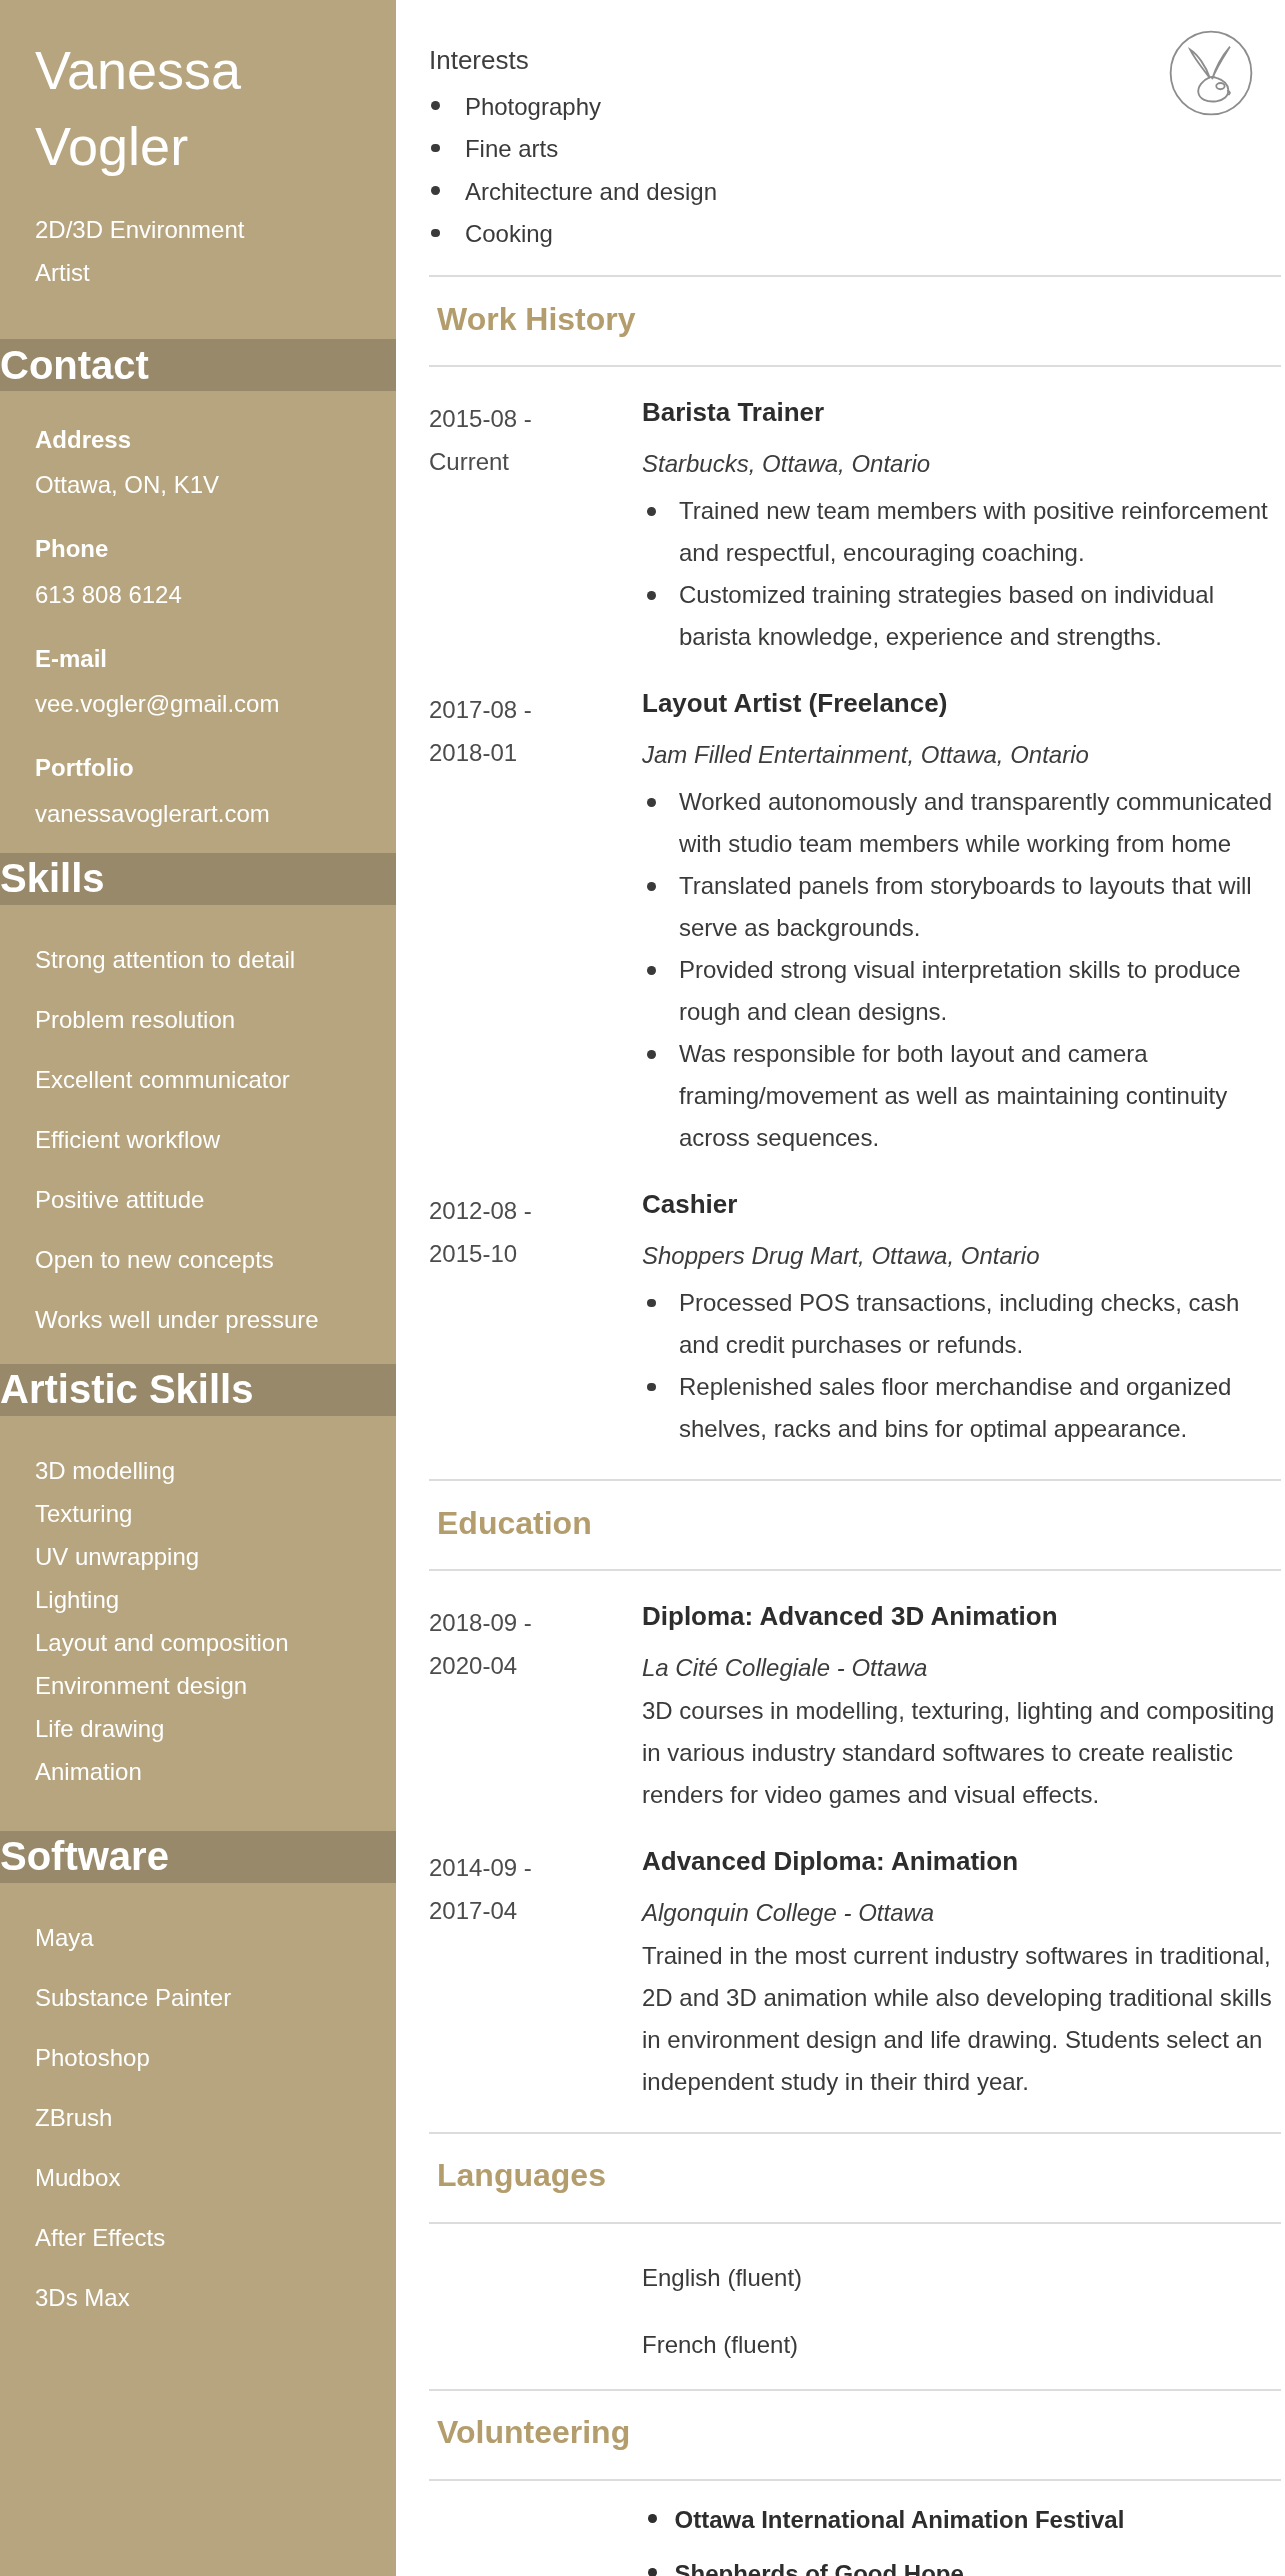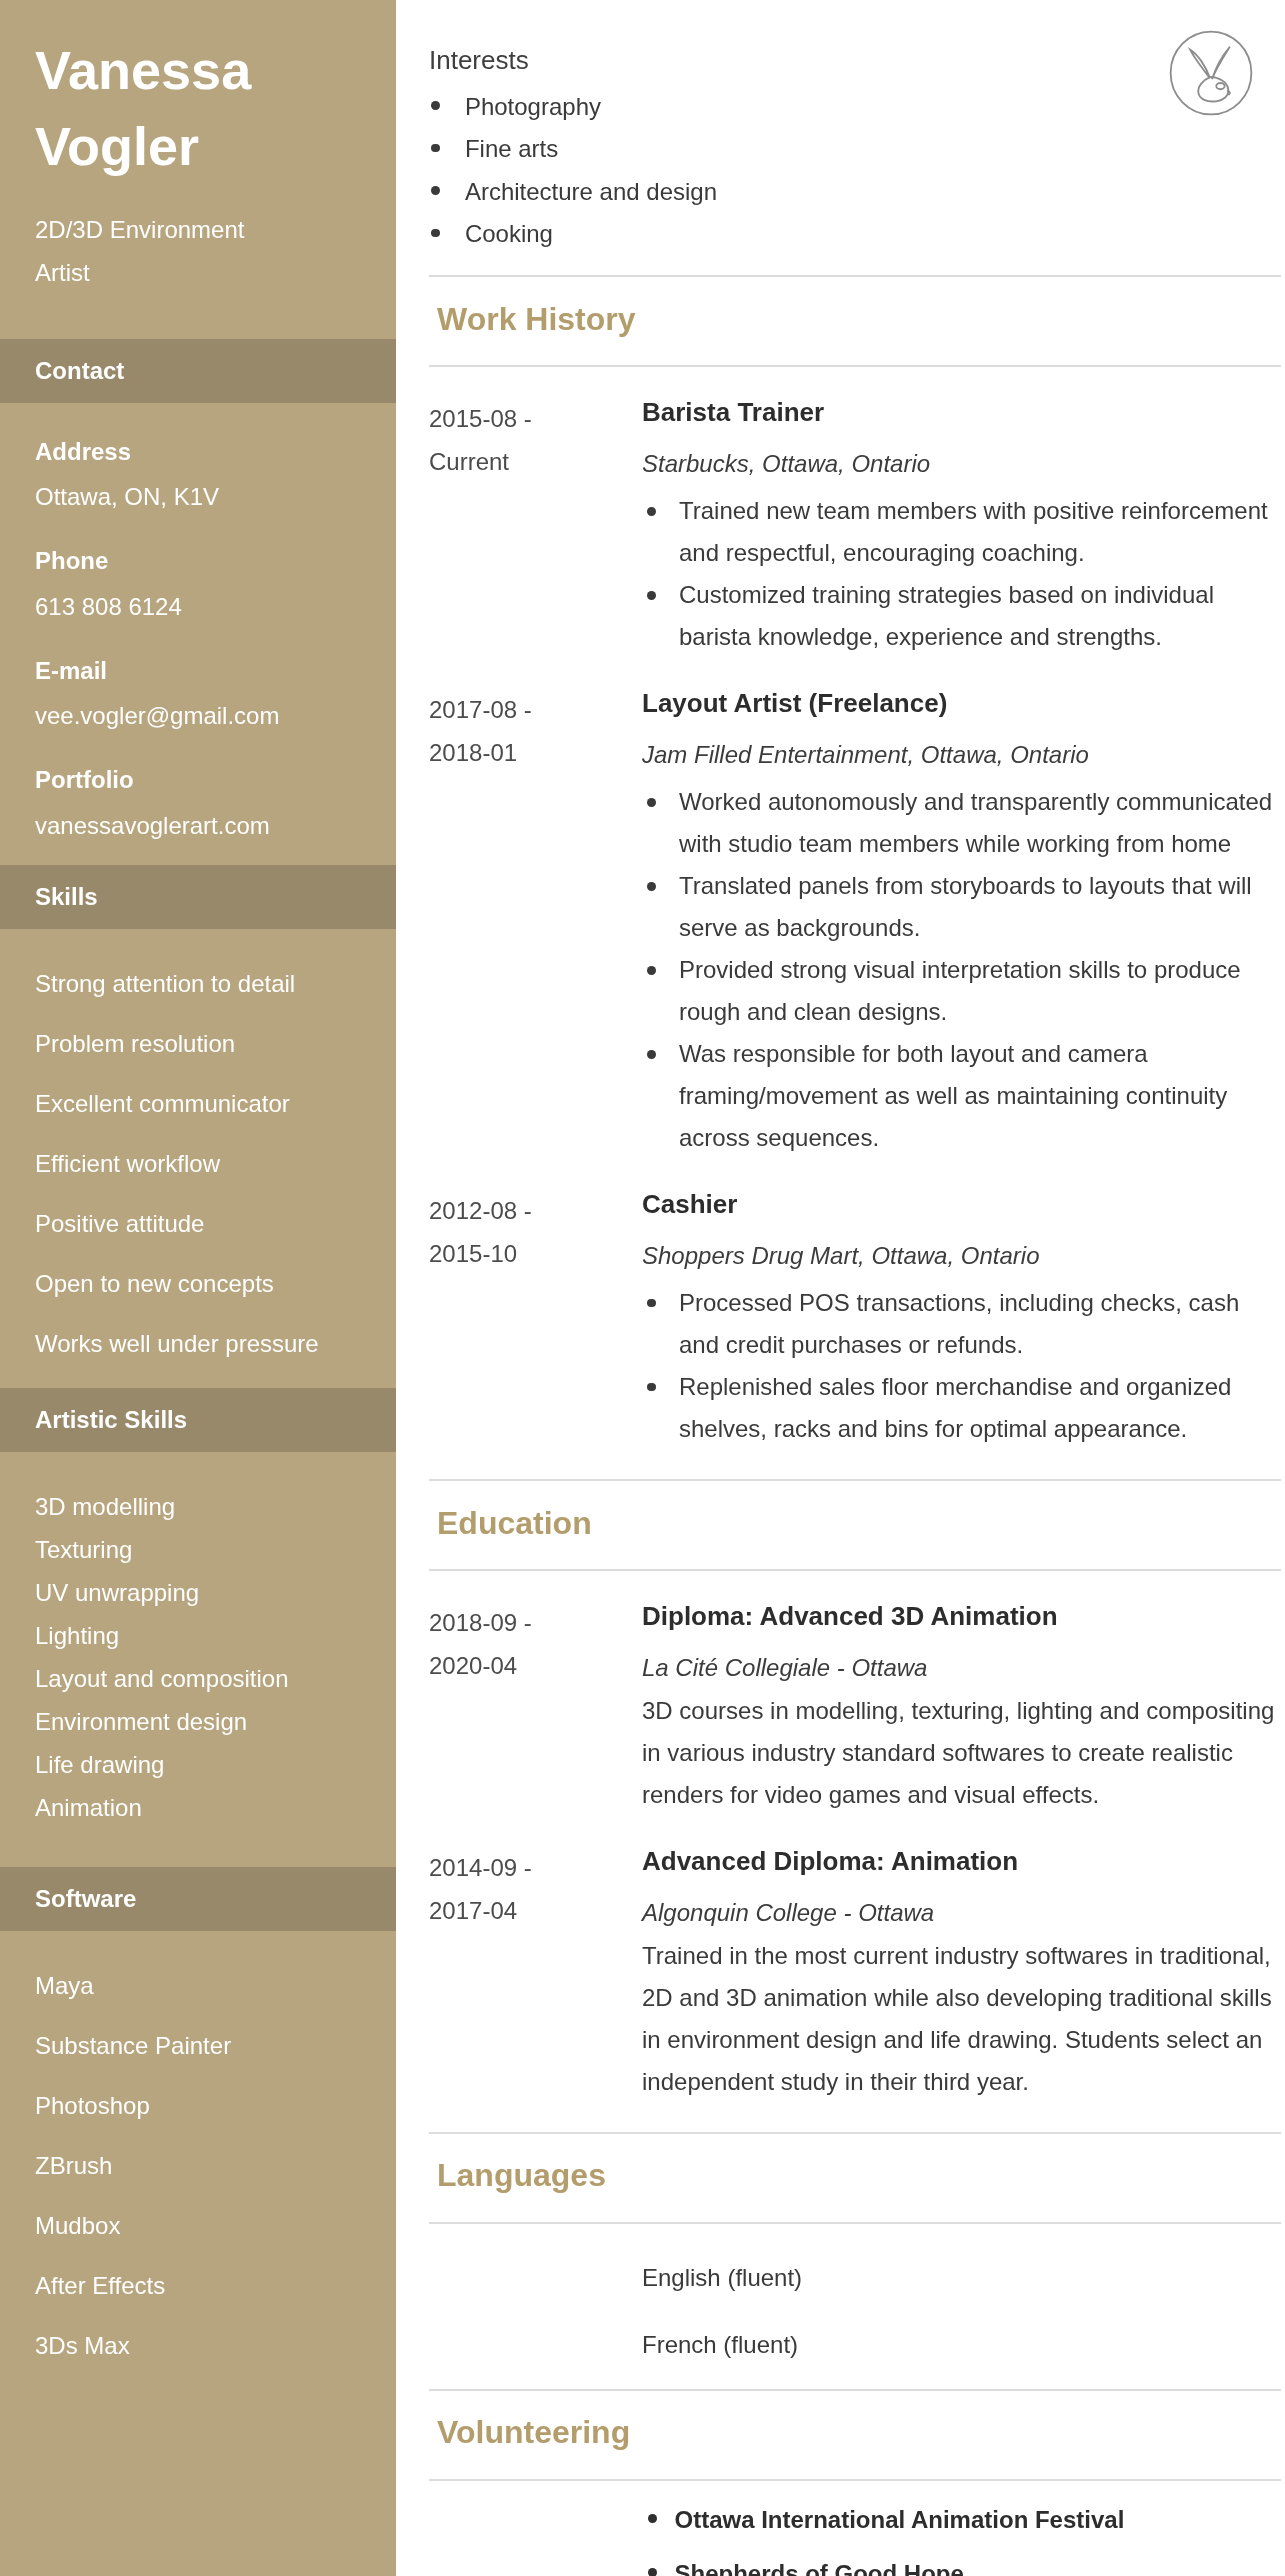--- a/index.html
+++ b/index.html
@@ -11,24 +11,24 @@
     --date-ink:#4c4c4c;
     --divider:#dcdcdc;
     --logo-stroke:#8d8d8d;
   }
   *{box-sizing:border-box}
   body{margin:0;background:#fff;font-family:"Liberation Sans",sans-serif}
   .page{position:relative;width:1286px;height:2771px;display:flex;overflow:hidden;background:#fff}
 
   
   .sidebar{flex:0 0 396px;width:396px;background:var(--side-bg);color:#fff}
-  .name{margin:32px 26px 12px 35px;font-size:54px;line-height:76px;font-weight:700}
+  .name{margin:32px 26px 12px 35px;font-size:54px;line-height:76px;font-weight:400}
   .role{margin:24px 26px 0 35px;width:268px;font-size:24px;line-height:43px;font-weight:400}
-  .band{height:64px;background:var(--band-bg);display:flex;align-items:center;
-        padding-left:35px;font-size:24px;font-weight:700}
+  .band{height:52px;background:var(--band-bg);display:flex;align-items:center;
+        font-size:40px;font-weight:700}
   .band.b-contact{margin-top:45px}
   .band.b-skills{margin-top:24px}
   .band.b-artistic{margin-top:21.6px}
   .band.b-software{margin-top:44px}
   .side-pad{padding:0 20.6px 0 35px}
   .clabel{font-size:24px;font-weight:700;margin-top:33px;line-height:31px}
   .cvalue{font-size:24px;margin-top:14.4px;line-height:31px}
   .contact-list{margin-top:21px}
   .slist{padding-top:39px}
   .slist .sitem{font-size:24px;line-height:31px;margin:0 0 29px 0}

